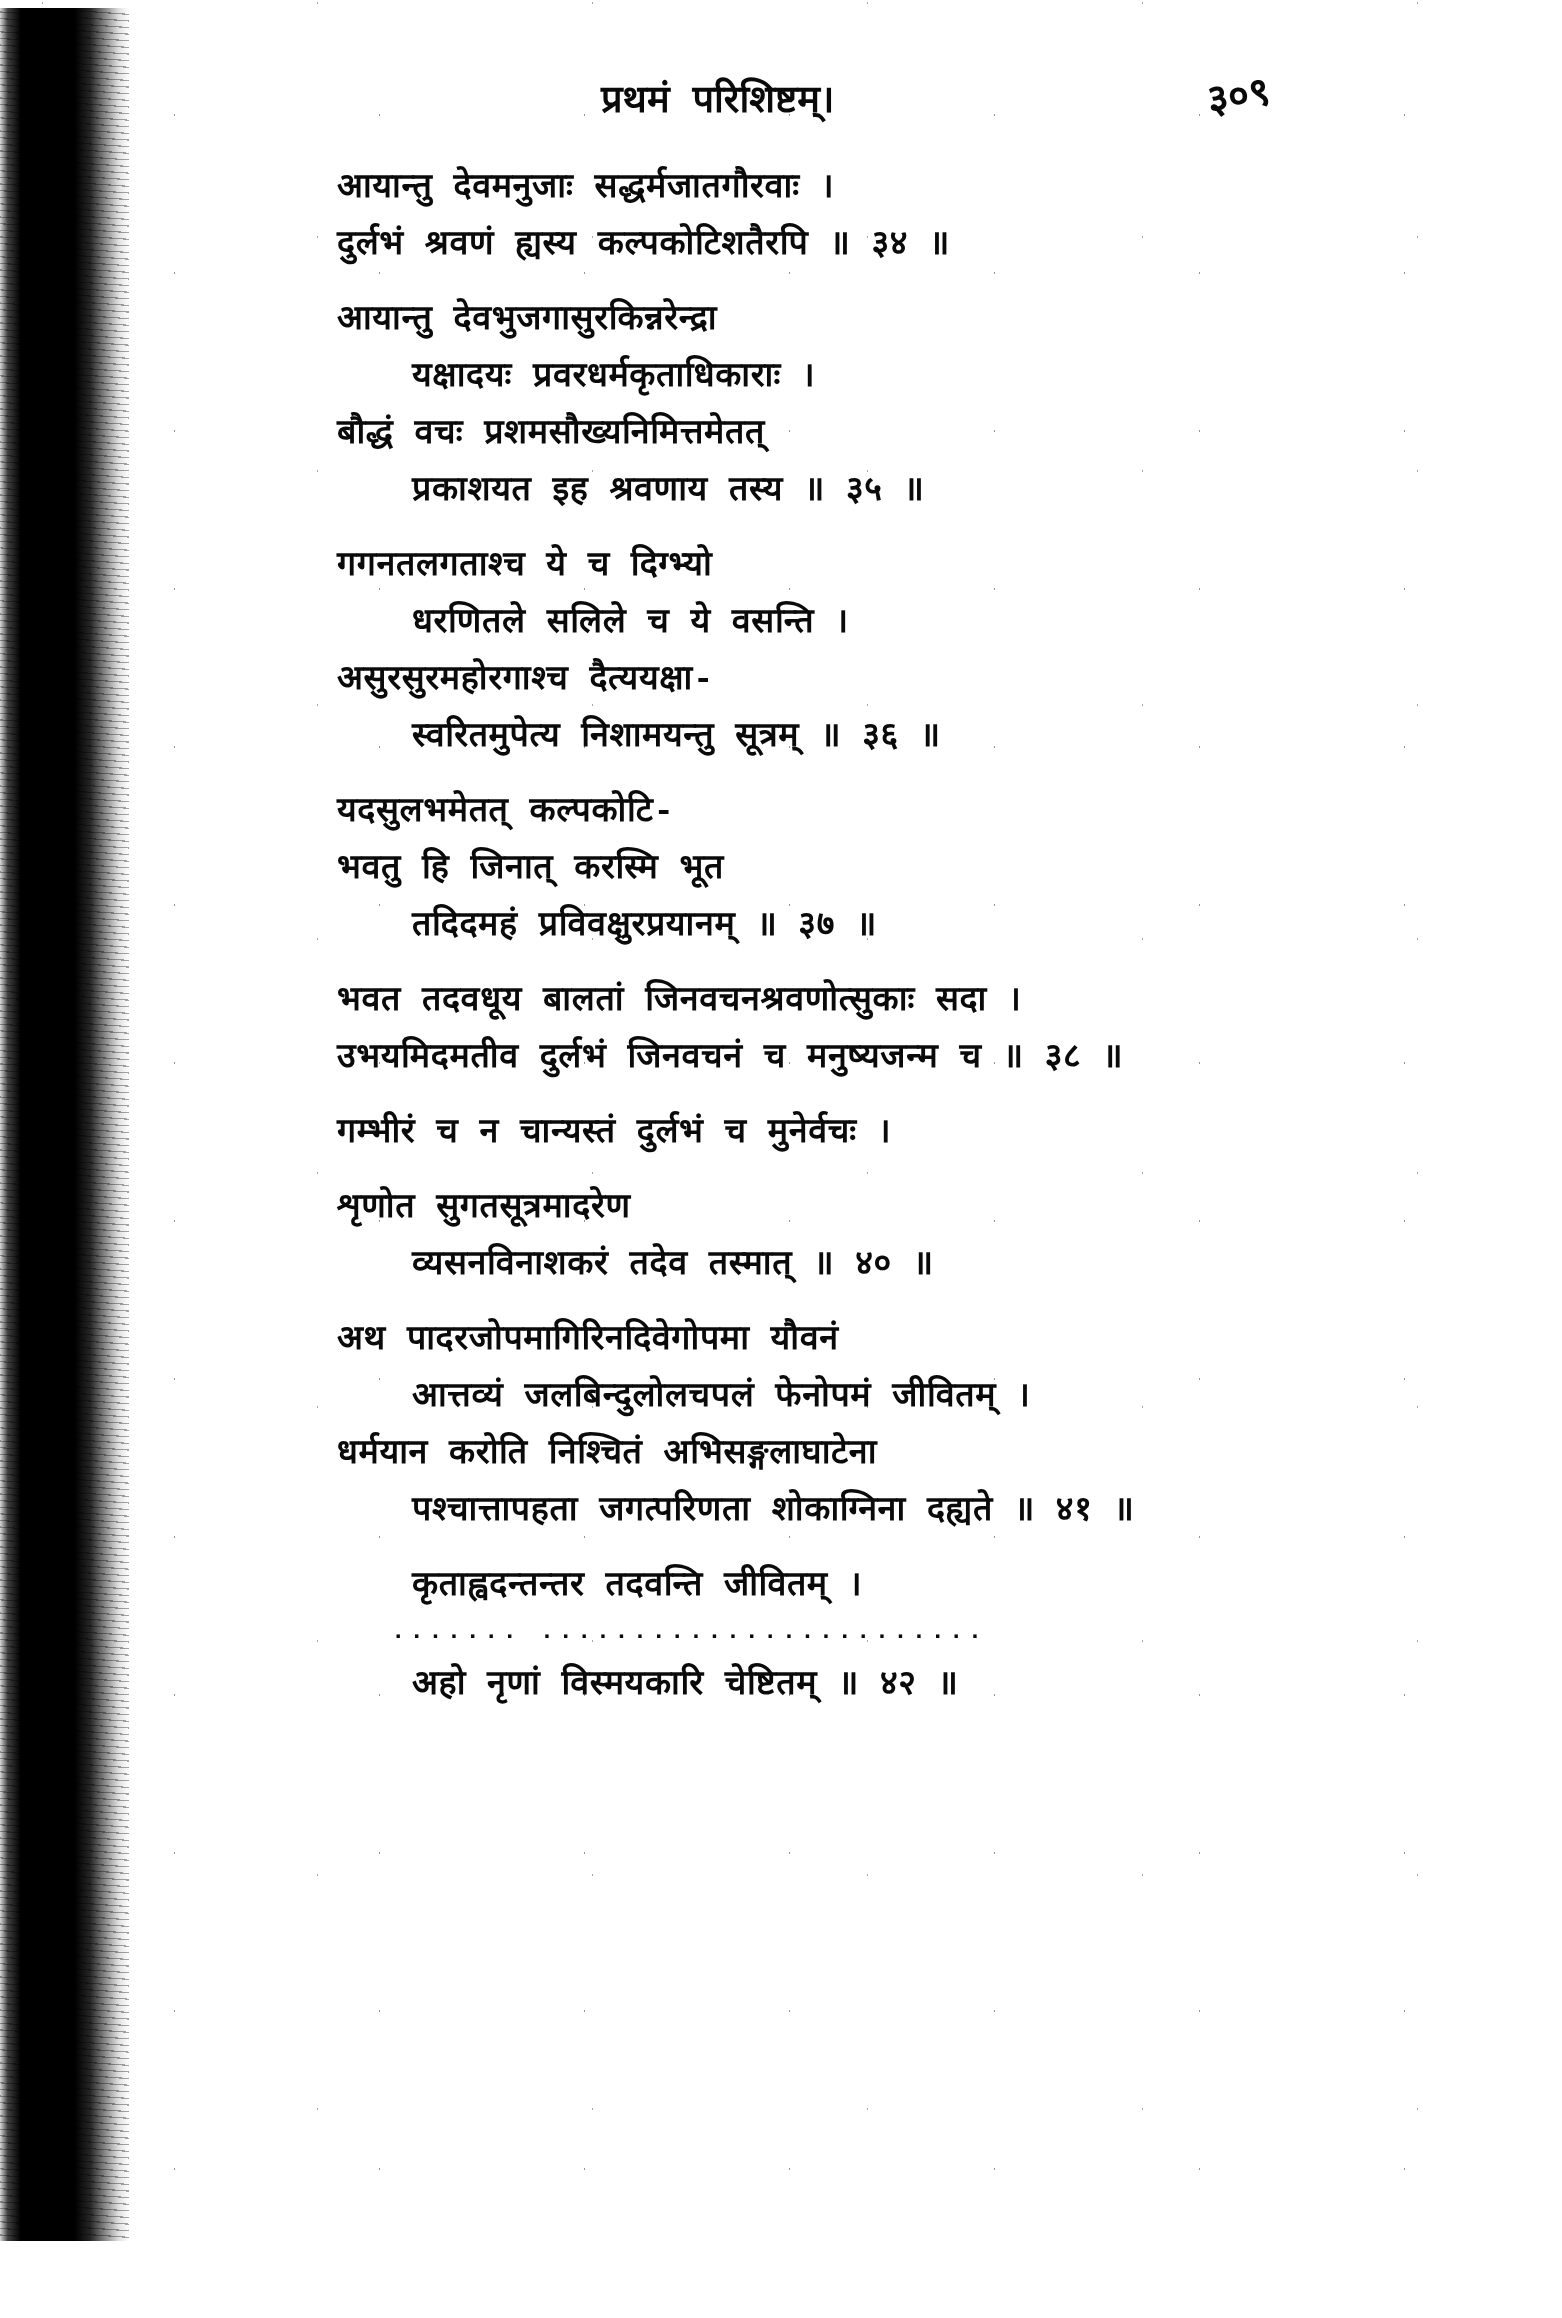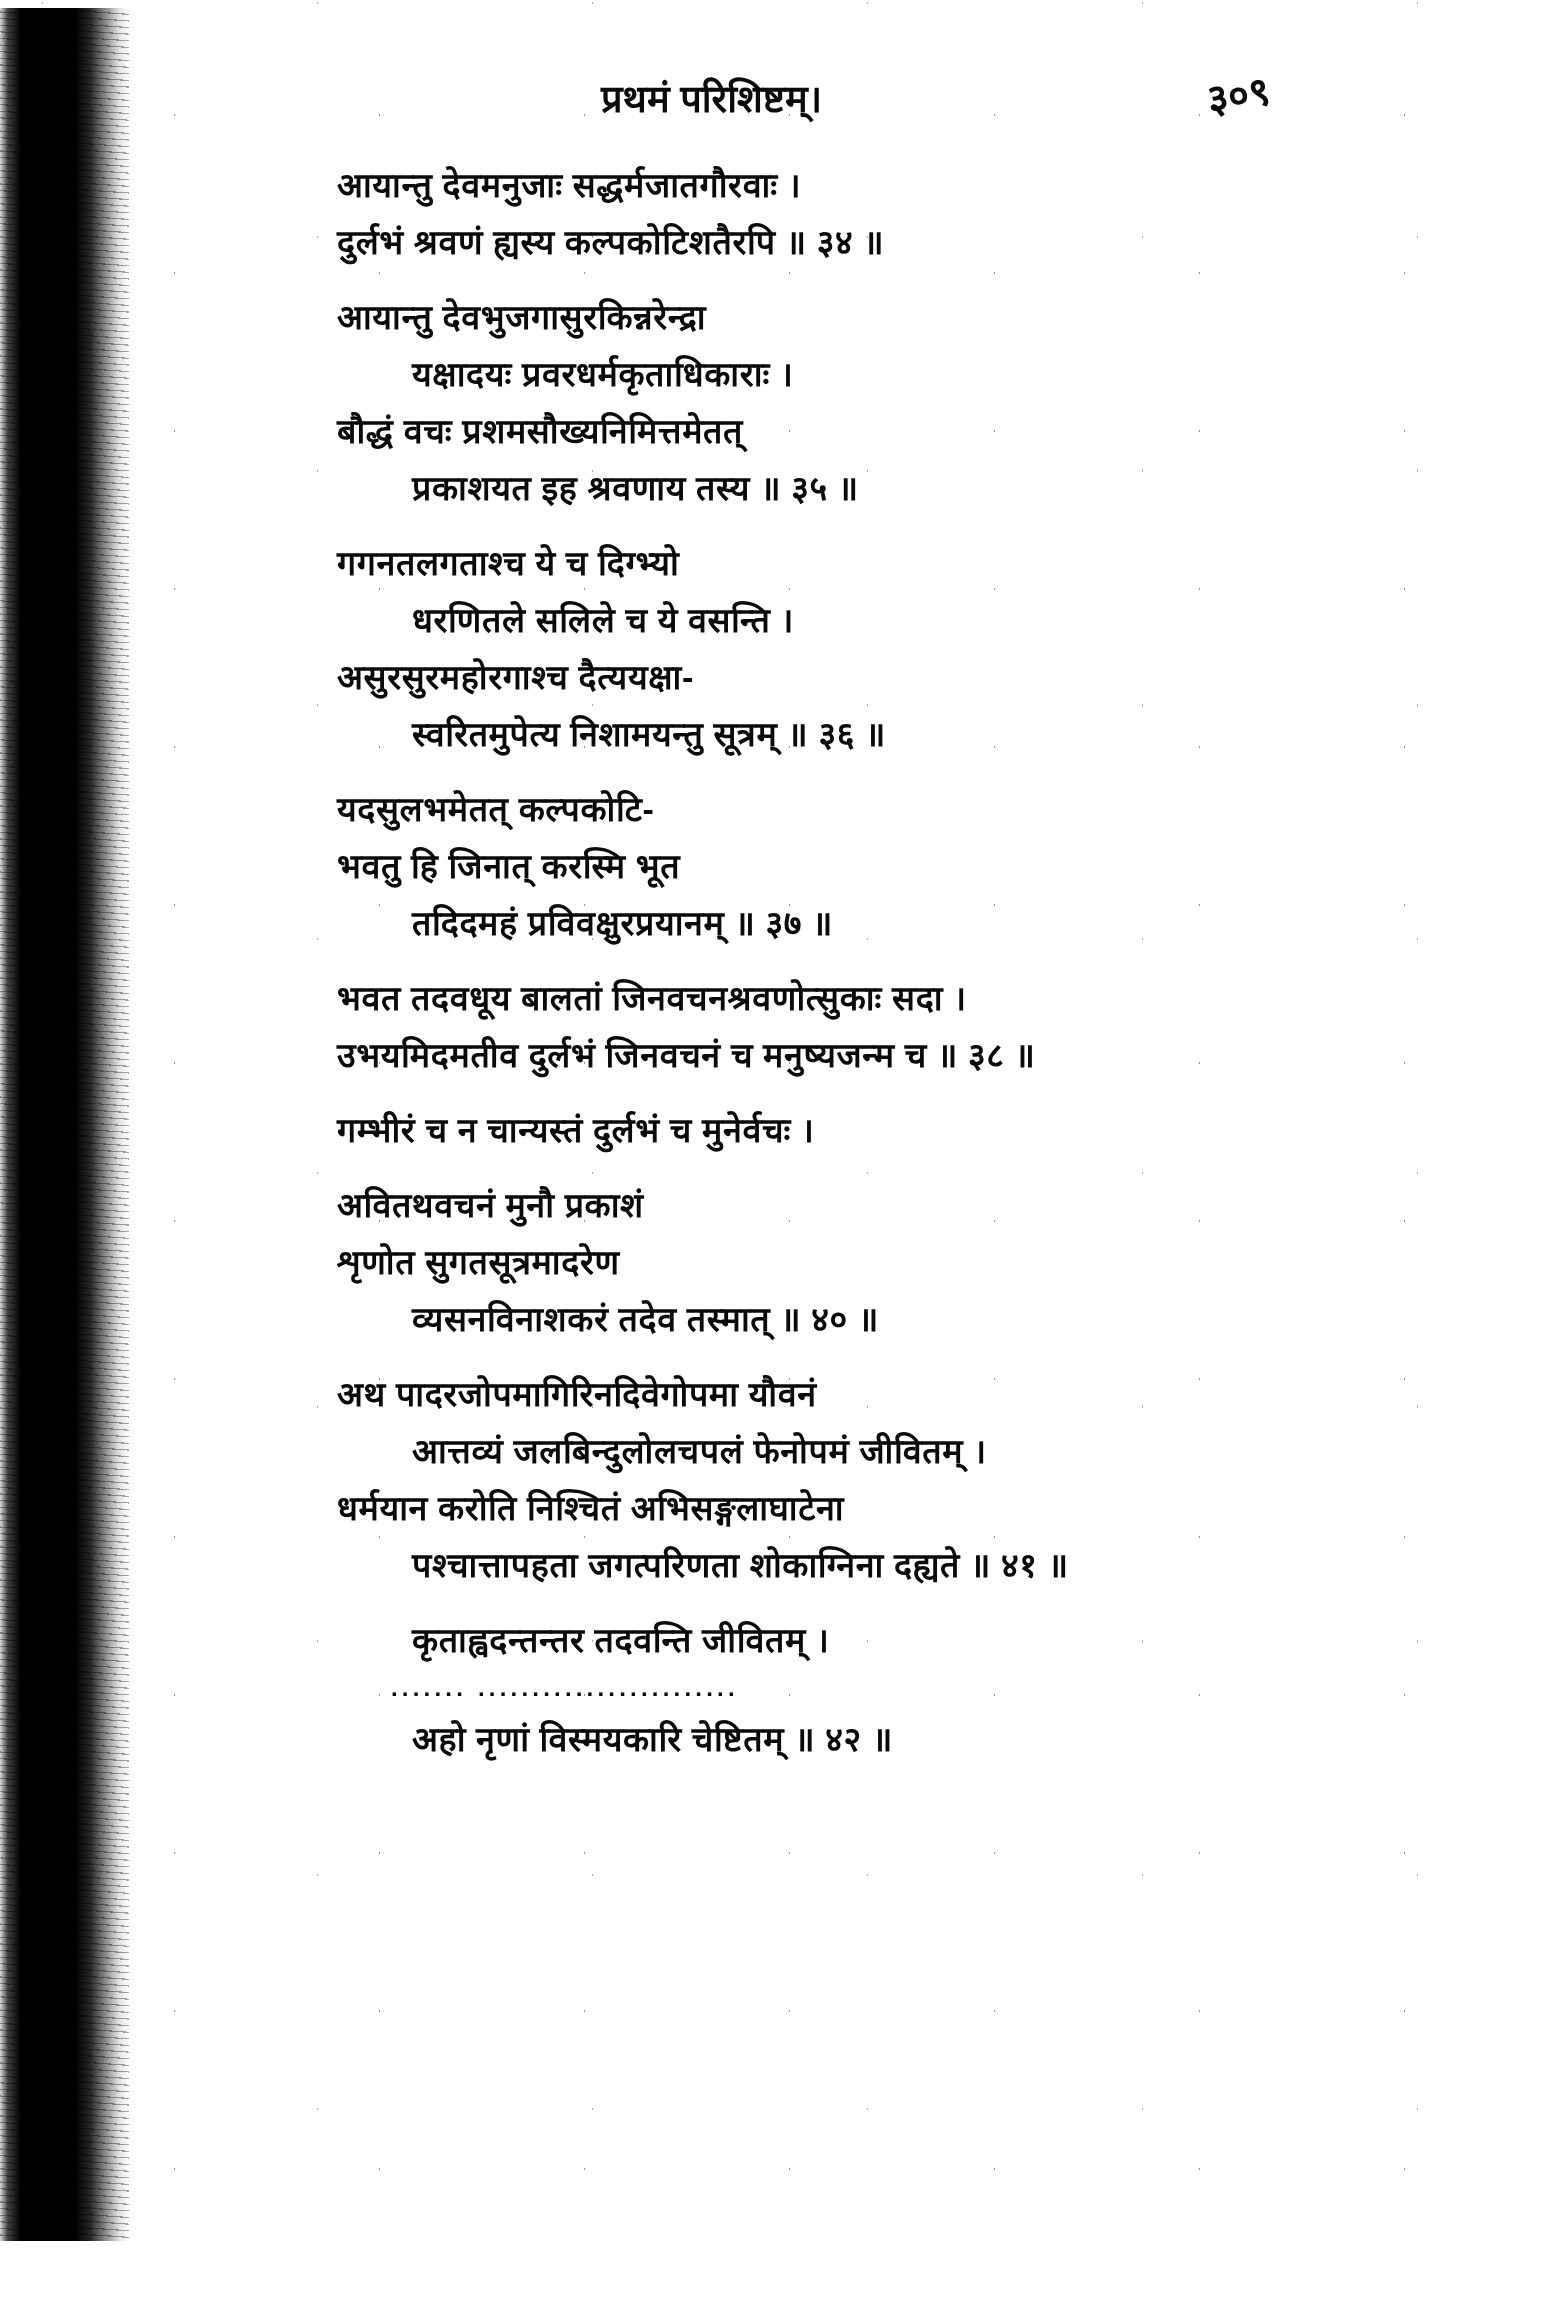--- a/index.html
+++ b/index.html
@@ -2,21 +2,21 @@
 <html style="font-size:9.6px"><head>
 <meta charset="utf-8">
 <style>
   html,body{margin:0;padding:0;background:#ffffff;}
   .page{
     position:relative;
     width:1562px;
     height:2264px;
     background:#ffffff;
     overflow:hidden;
-    font-family:Liberation Sans, sans-serif;
+    font-family:Liberation Mono, monospace;
     color:#0a0a0a;
     
     background-image:
       radial-gradient(rgba(0,0,0,0.55) 0.6px, transparent 0.8px),
       radial-gradient(rgba(0,0,0,0.35) 0.6px, transparent 0.8px);
     background-size:205px 158px, 275px 234px;
     background-position:72px 36px, 180px 120px;
   }
   
   .gutter{
@@ -103,21 +103,20 @@
         <div class="line indent">तदिदमहं प्रविवक्षुरप्रयानम् ॥ ३७ ॥</div>
       </div>
       <div class="verse">
         <div class="line">भवत तदवधूय बालतां जिनवचनश्रवणोत्सुकाः सदा ।</div>
         <div class="line">उभयमिदमतीव दुर्लभं जिनवचनं च मनुष्यजन्म च ॥ ३८ ॥</div>
       </div>
       <div class="verse">
         <div class="line">गम्भीरं च न चान्यस्तं दुर्लभं च मुनेर्वचः ।</div>
       </div>
       <div class="verse">
-        <div class="line">अवितथवचनं मुनौ प्रकाशं</div>
         <div class="line">शृणोत सुगतसूत्रमादरेण</div>
         <div class="line indent">व्यसनविनाशकरं तदेव तस्मात् ॥ ४० ॥</div>
       </div>
       <div class="verse">
         <div class="line">अथ पादरजोपमागिरिनदिवेगोपमा यौवनं</div>
         <div class="line indent">आत्तव्यं जलबिन्दुलोलचपलं फेनोपमं जीवितम् ।</div>
         <div class="line">धर्मयान करोति निश्चितं अभिसङ्गलाघाटेना</div>
         <div class="line indent">पश्चात्तापहता जगत्परिणता शोकाग्निना दह्यते ॥ ४१ ॥</div>
       </div>
       <div class="verse">

